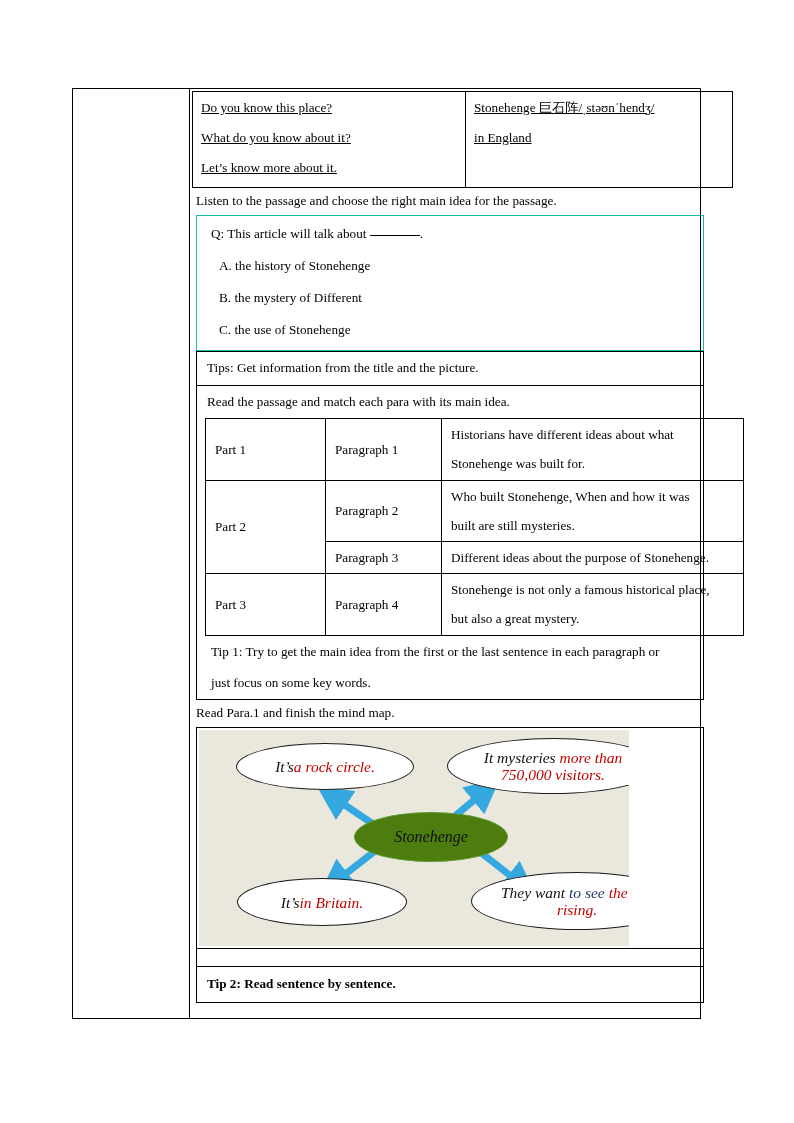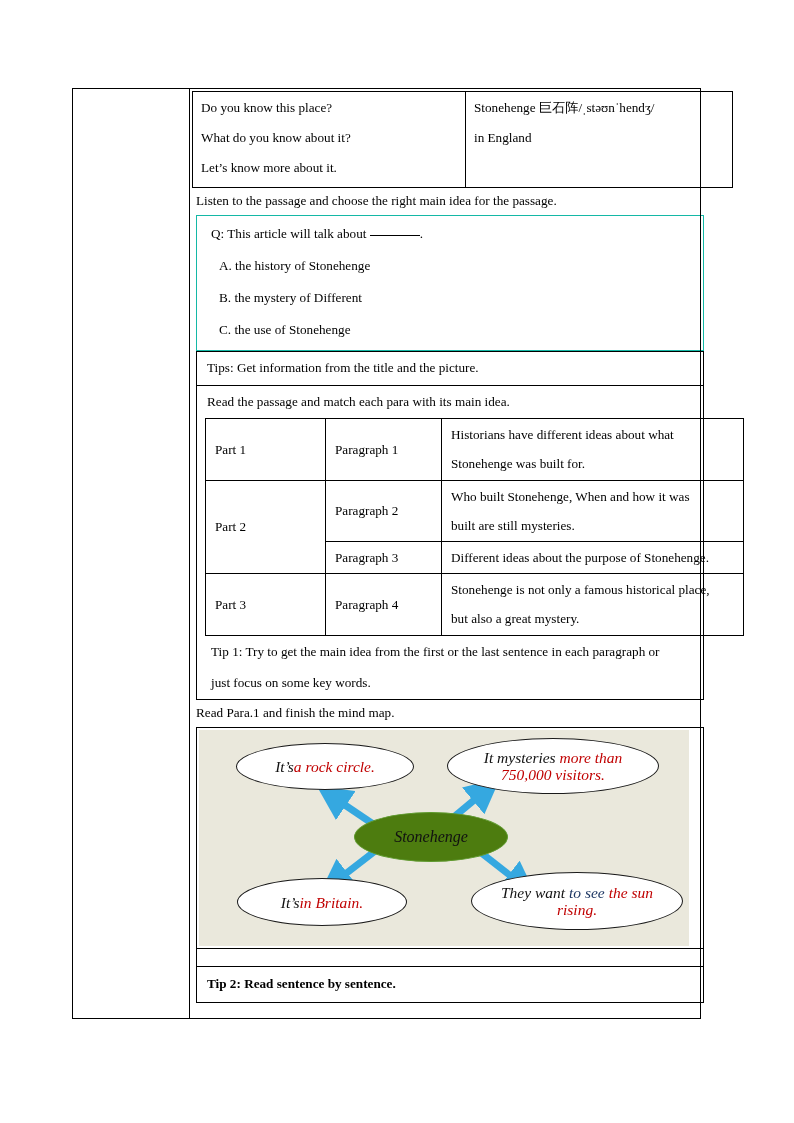--- a/index.html
+++ b/index.html
@@ -39,20 +39,21 @@
     padding: 0;
     border-left: 1.2px solid #000;
   }
 
   
   .intro-table {
     width: 508px;
     border-collapse: collapse;
     table-layout: fixed;
     margin: 2px 16px 0 2px;
+    text-decoration: underline;
   }
   .intro-table td {
     border: 1px solid #000;
     vertical-align: top;
     padding: 9px 8px 10px 8px;
     font-size: 13.2px;
     line-height: 1.0;
   }
   .intro-table td.c1 { width: 256px; }
   .intro-table td.c2 { width: 250px; }
@@ -153,21 +154,21 @@
   
   .mapcell {
     width: 508px;
     margin: 0 0 0 6px;
     border: 1px solid #000;
     box-sizing: border-box;
     padding: 2px;
   }
   .mindmap {
     position: relative;
-    width: 490px;
+    width: 430px;
     height: 216px;
     background: #eae8dc;
     overflow: hidden;
   }
   .mm-blank {
     width: 508px;
     margin: 0 0 0 6px;
     border: 1px solid #000;
     border-top: none;
     box-sizing: border-box;

